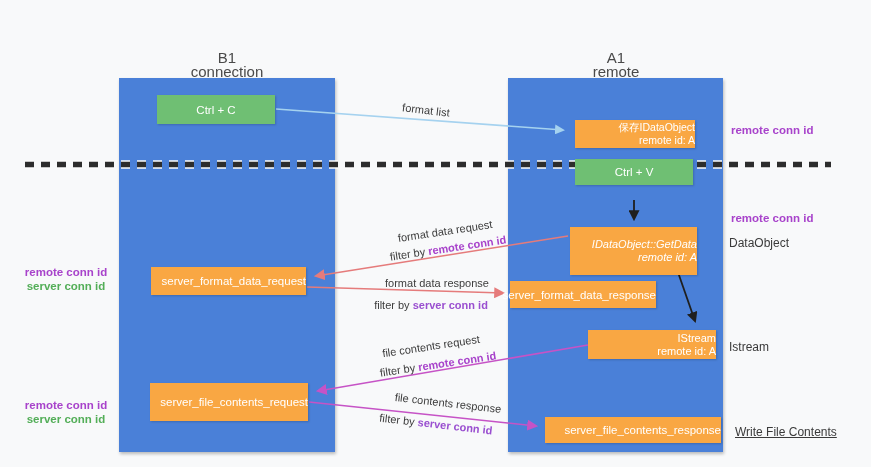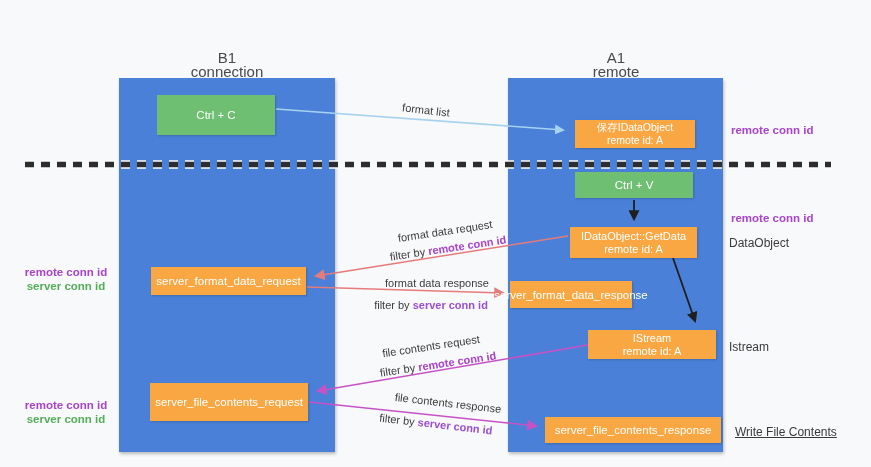--- a/index.html
+++ b/index.html
@@ -8,21 +8,21 @@
   .title{position:absolute;left:429px;top:6px;transform:translateX(-50%);text-align:center;
          font-size:15.5px;line-height:18px;color:#3a3a3a;z-index:3;}
   .col-header{position:absolute;transform:translateX(-50%);text-align:center;
               font-size:15px;line-height:13.5px;color:#4a4a4a;z-index:3;}
   .lifeline{position:absolute;top:78px;width:216px;height:374px;background:#4a80d8;
             box-shadow:1px 2px 3px rgba(0,0,0,.25);z-index:1;}
   .arrows{position:absolute;left:0;top:0;z-index:5;}
   .node{position:absolute;display:flex;flex-direction:column;align-items:center;justify-content:center;
         color:#fff;text-align:center;z-index:10;box-shadow:1px 1px 2px rgba(0,0,0,.18);}
   .node-green{background:#6fbf73;font-size:12px;}
-  .node-orange{background:#f9a743;}
+  .node-orange{background:#f9a743;align-items:flex-end;}
   .node .l1{font-size:11px;line-height:13px;}
   .node .l2{font-size:11px;line-height:13px;}
   .node-single{font-size:11.5px;}
   .edge-label{position:absolute;white-space:nowrap;font-size:11px;color:#3c3c3c;z-index:12;
               transform-origin:center center;}
   .k-remote{color:#a843cb;font-weight:bold;}
   .k-server-purple{color:#9a4fd0;font-weight:bold;}
   .ann{position:absolute;z-index:12;white-space:nowrap;}
   .ann-purple{color:#a843cb;font-weight:bold;font-size:11.5px;}
   .ann-green{color:#53ae58;font-weight:bold;font-size:11.5px;}
@@ -68,37 +68,37 @@
 
     <line x1="276" y1="109" x2="563" y2="130" stroke="#a5d2ef" stroke-width="1.6" marker-end="url(#m-blue)"></line>
     <line x1="634" y1="200" x2="634" y2="219" stroke="#1f1f1f" stroke-width="1.8" marker-end="url(#m-black)"></line>
     <line x1="673" y1="258" x2="695" y2="321" stroke="#1f1f1f" stroke-width="1.8" marker-end="url(#m-black)"></line>
     <line x1="568" y1="236" x2="316" y2="276" stroke="#e57b7b" stroke-width="1.5" marker-end="url(#m-salmon)"></line>
     <line x1="307" y1="287" x2="503" y2="293" stroke="#e57b7b" stroke-width="1.5" marker-end="url(#m-salmon)"></line>
     <line x1="588" y1="345" x2="318" y2="391" stroke="#c653c6" stroke-width="1.5" marker-end="url(#m-mag)"></line>
     <line x1="309" y1="402" x2="536" y2="426" stroke="#c653c6" stroke-width="1.5" marker-end="url(#m-mag)"></line>
   </svg>
 
-  <div class="node node-green node-single" style="left:157px;top:95px;width:118px;height:40px;">Ctrl + C</div>
+  <div class="node node-green node-single" style="left:157px;top:95px;width:118px;height:29px;">Ctrl + C</div>
 
   <div class="node node-orange" style="left:575px;top:120px;width:120px;height:28px;">
     <div class="l1" style="font-size:10.5px;">保存IDataObject</div>
     <div class="l2" style="font-size:10.5px;">remote id: A</div>
   </div>
 
-  <div class="node node-green node-single" style="left:575px;top:172px;width:118px;height:26px;">Ctrl + V</div>
+  <div class="node node-green node-single" style="left:575px;top:159px;width:118px;height:26px;">Ctrl + V</div>
 
-  <div class="node node-orange" style="left:570px;top:227px;width:127px;height:31px;">
+  <div class="node node-orange" style="left:570px;top:227px;width:127px;height:48px;font-style:italic;">
     <div class="l1">IDataObject::GetData</div>
     <div class="l2">remote id: A</div>
   </div>
 
   <div class="node node-orange node-single" style="left:151px;top:267px;width:155px;height:28px;">server_format_data_request</div>
 
-  <div class="node node-orange node-single" style="left:510px;top:281px;width:122px;height:27px;">server_format_data_response</div>
+  <div class="node node-orange node-single" style="left:510px;top:281px;width:146px;height:27px;">server_format_data_response</div>
 
   <div class="node node-orange" style="left:588px;top:330px;width:128px;height:29px;">
     <div class="l1">IStream</div>
     <div class="l2">remote id: A</div>
   </div>
 
   <div class="node node-orange node-single" style="left:150px;top:383px;width:158px;height:38px;">server_file_contents_request</div>
 
   <div class="node node-orange node-single" style="left:545px;top:417px;width:176px;height:26px;">server_file_contents_response</div>
 

